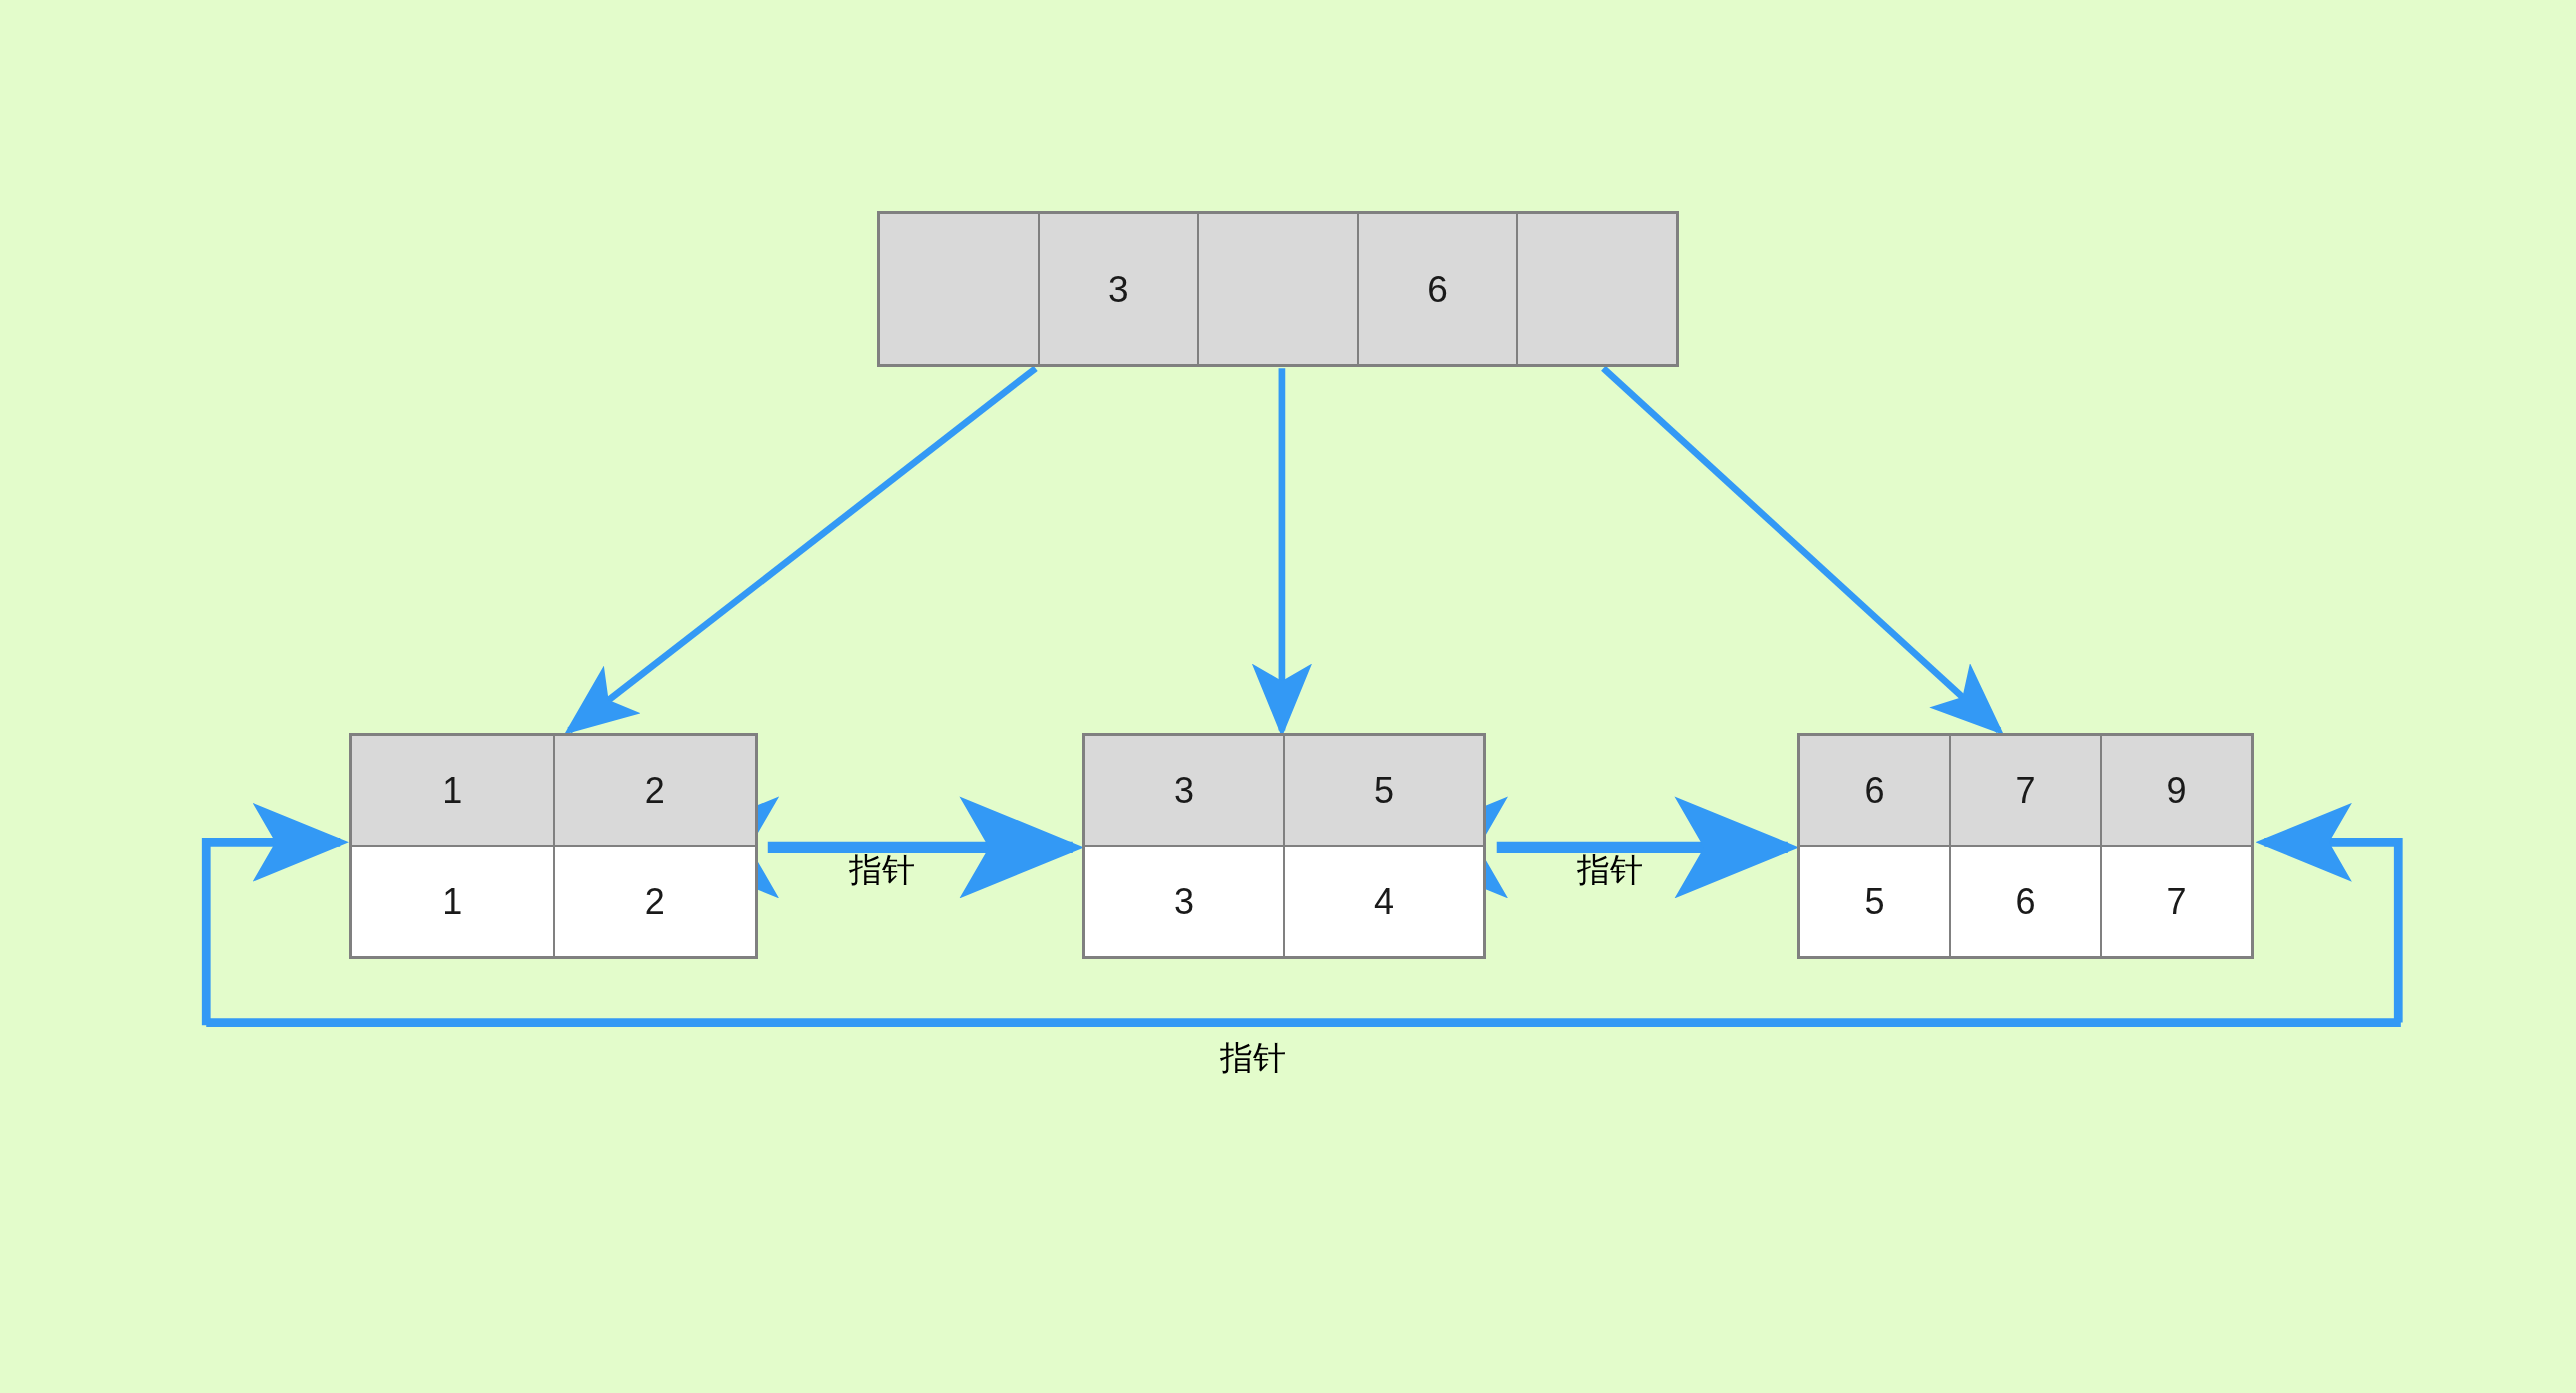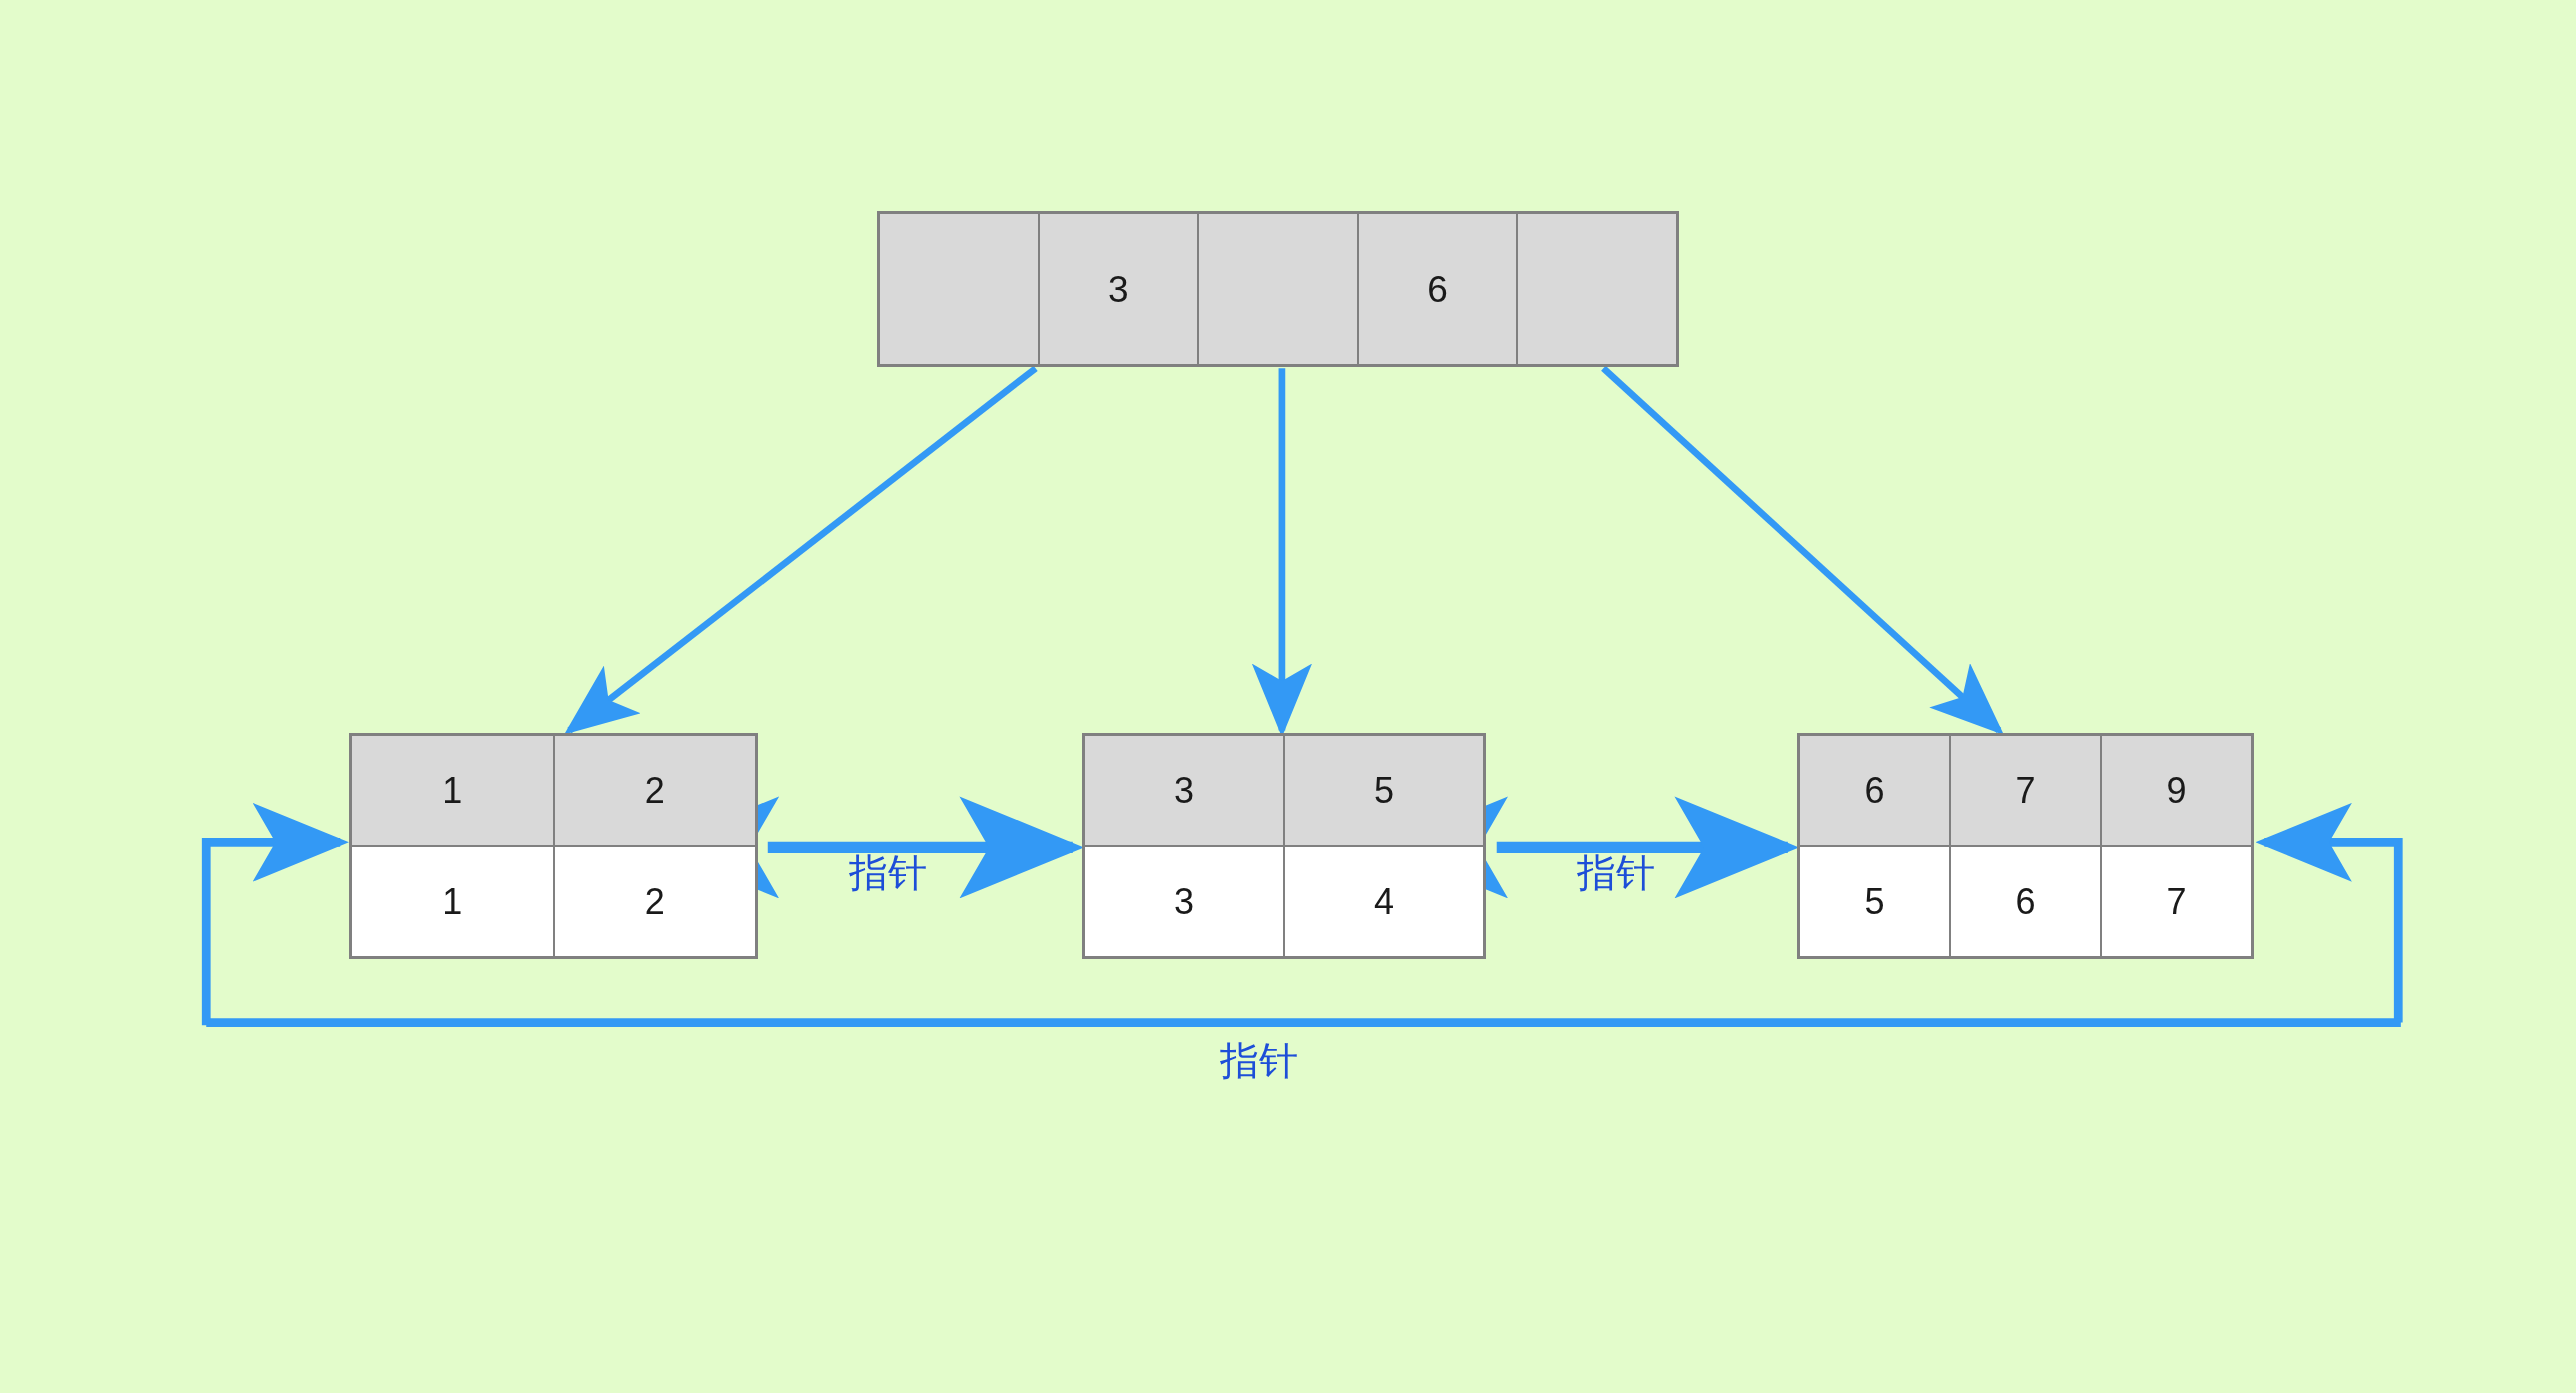--- a/index.html
+++ b/index.html
@@ -96,22 +96,22 @@
     left: 1797px;
     top: 733px;
     width: 457px;
     height: 226px;
   }
 
   
   .pointer-label {
     position: absolute;
     z-index: 4;
-    font-size: 39px;
-    color: #1d4ed8;
+    font-size: 33px;
+    color: #000000;
     line-height: 1;
     white-space: nowrap;
   }
   #pointer-label-1 { left: 849px; top: 853px; }
   #pointer-label-2 { left: 1577px; top: 853px; }
   #pointer-label-3 { left: 1220px; top: 1041px; }
 </style>
 </head>
 <body>
 

